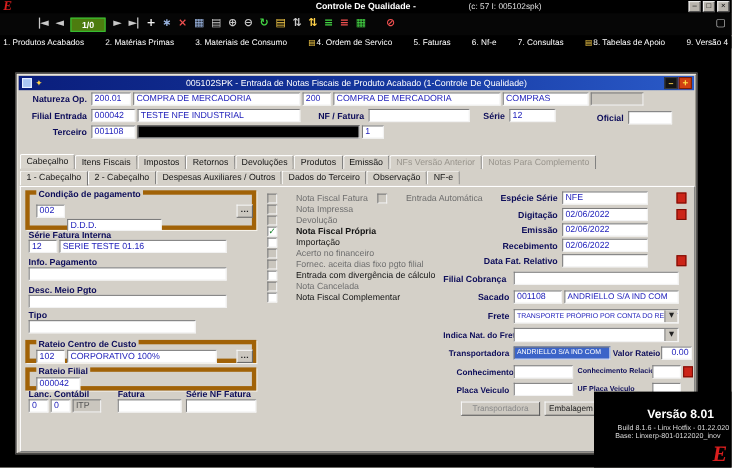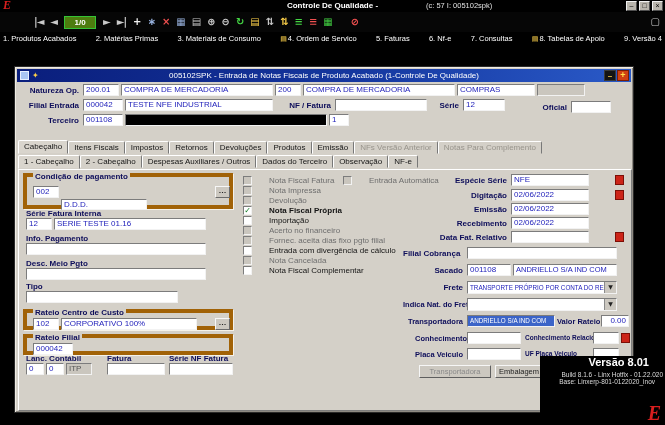--- a/index.html
+++ b/index.html
@@ -98,21 +98,21 @@
   .cbl{font-size:8px;color:#141414;white-space:nowrap}
   .cb.dis .cbl{color:#6e6e6e}
 
   .btn{position:absolute;height:13px;background:#ccc8c0;border:1px solid;
        border-color:#f6f6f6 #5e5e5e #5e5e5e #f6f6f6;box-sizing:border-box;font-size:7.5px;
        line-height:11px;text-align:center;color:#222;overflow:hidden;white-space:nowrap}
   .btn.dis{color:#8a8a8a}
 
   
   #version{position:absolute;left:540px;top:356px;width:125px;height:69px;background:#000}
-  #v1{margin-top:0;text-align:right;padding-right:16px;color:#fff;font-size:11px;font-weight:bold}
+  #v1{margin-top:15px;text-align:right;padding-right:16px;color:#fff;font-size:11px;font-weight:bold}
   #v2{margin-top:3px;text-align:right;padding-right:2px;color:#ddd;font-size:6.5px}
   #v3{text-align:right;padding-right:10px;color:#ddd;font-size:6.5px}
   #logo2{position:absolute;right:4px;bottom:2px;color:#d81e1e;font-family:"Liberation Serif",serif;
          font-weight:bold;font-style:italic;font-size:20px;line-height:20px}
 </style>
 </head>
 <body>
 
 <div id="titlebar">
   <span id="app-logo">E</span>

